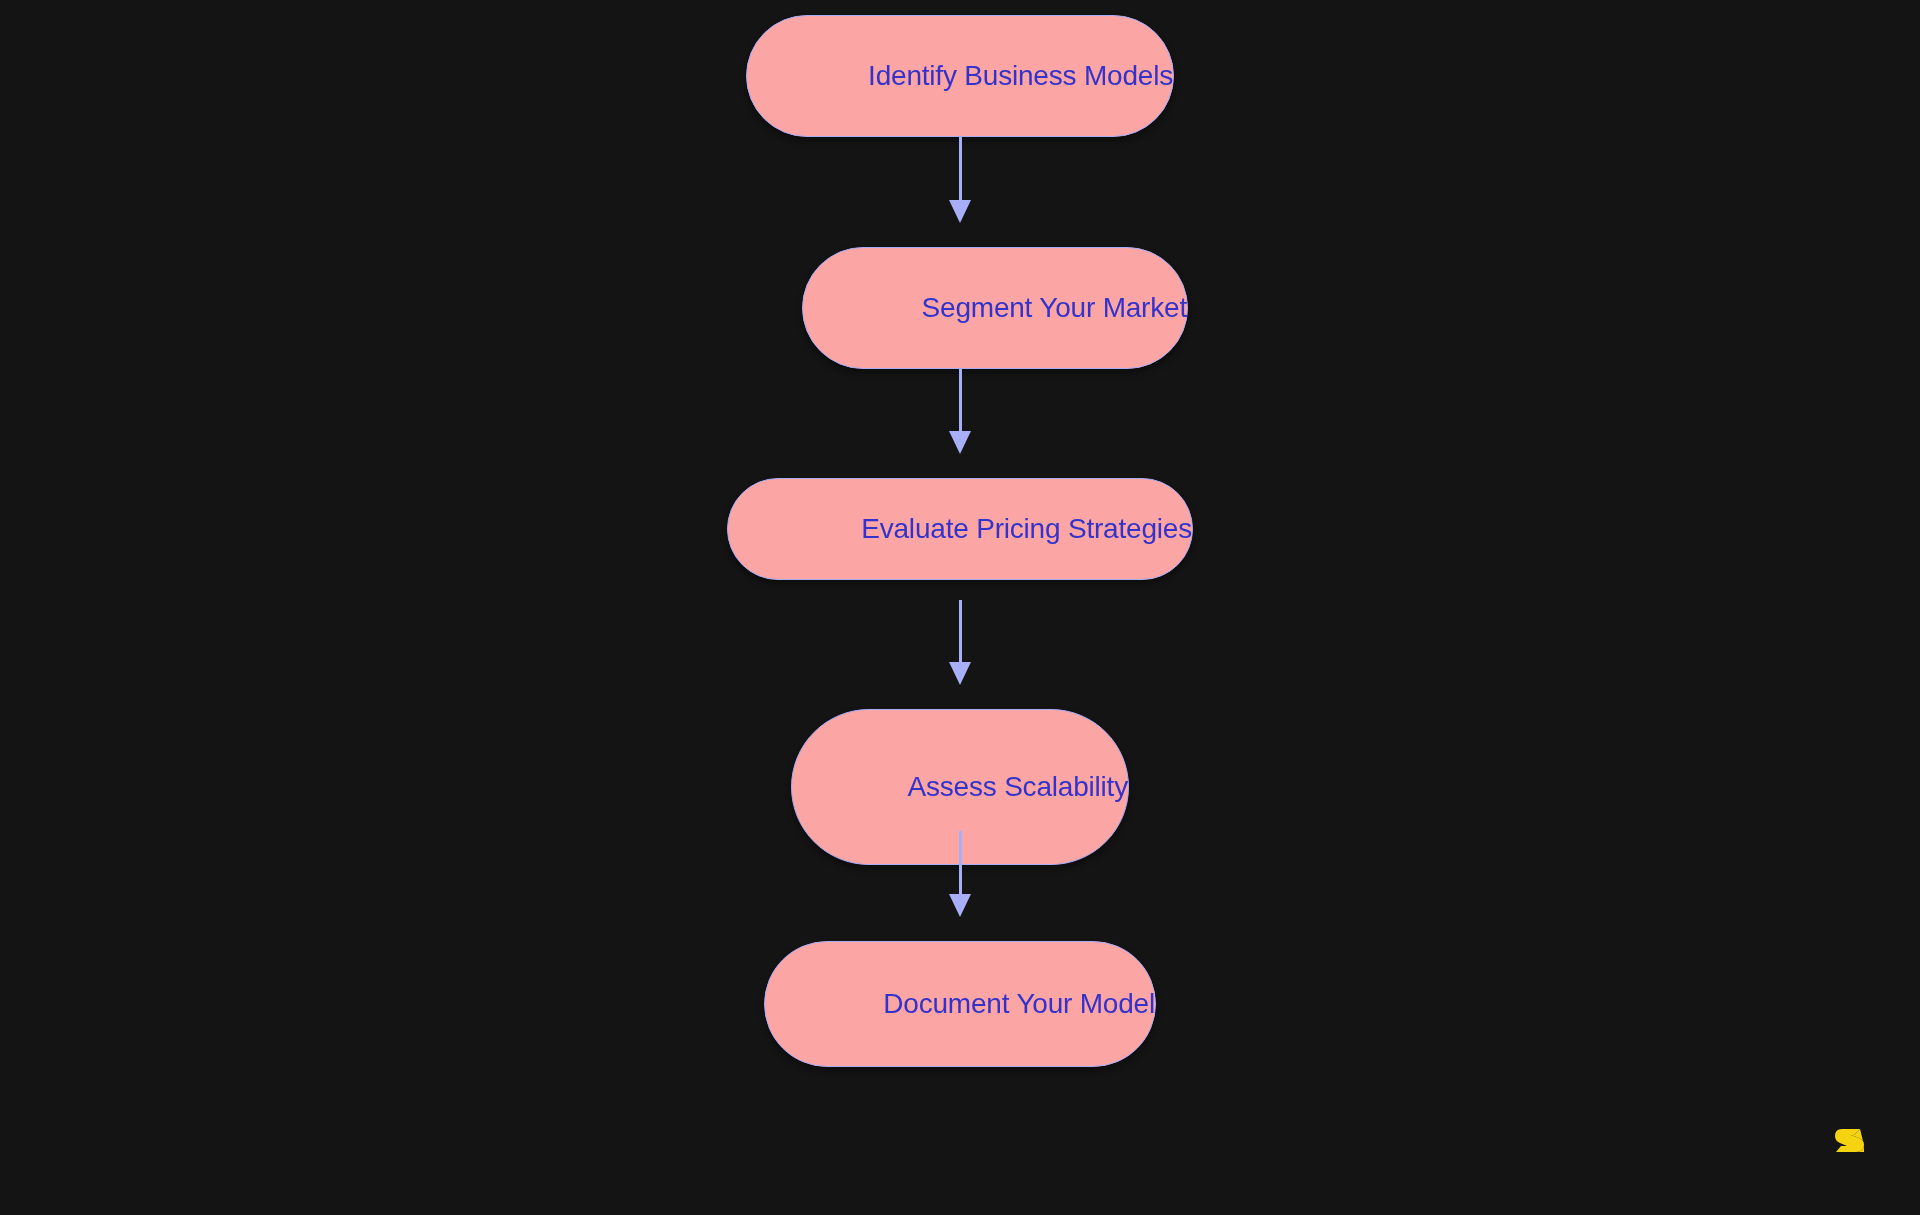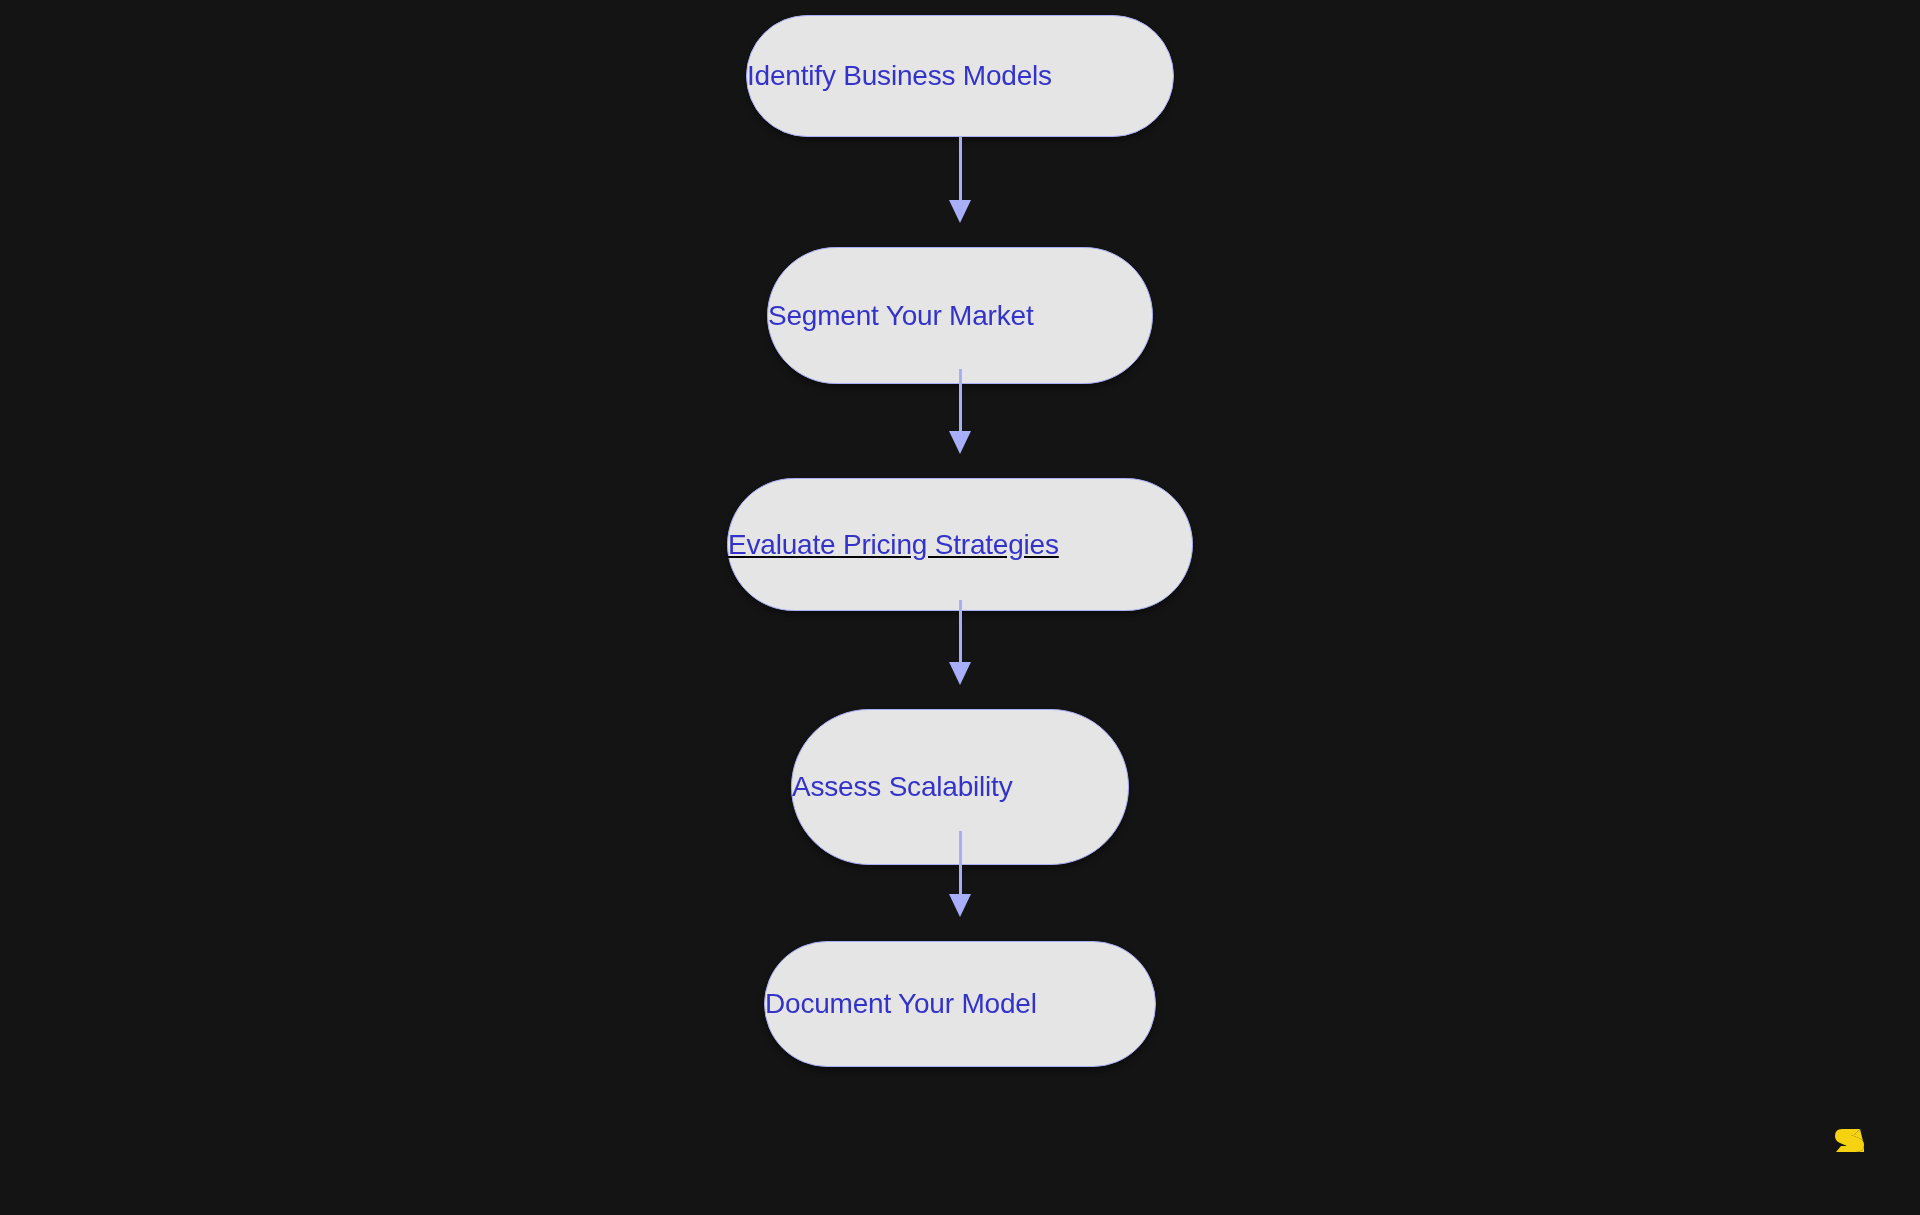--- a/index.html
+++ b/index.html
@@ -17,22 +17,22 @@
     position: relative;
     width: 1920px;
     height: 1215px;
     background: #141414;
   }
   .flow-node {
     position: absolute;
     box-sizing: border-box;
     display: flex;
     align-items: center;
-    justify-content: flex-start;
-    background: #e5e5e5;
+    justify-content: flex-end;
+    background: #fca5a5;
     border: 1.5px solid #a9aef8;
     border-radius: 999px;
     box-shadow: 0 4px 6px rgba(0,0,0,0.38);
   }
   .flow-node .node-label {
     color: #3333cc;
     font-family: "Liberation Sans", sans-serif;
     font-size: 28px;
     font-weight: 400;
     letter-spacing: -0.2px;
@@ -65,28 +65,28 @@
 
 <div id="canvas">
 
   <div class="flow-node" style="left:746px; top:15px; width:428px; height:122px;">
     <span class="node-label">Identify Business Models</span>
   </div>
 
   <div class="edge" style="left:958.5px; top:137px; height:63px;"></div>
   <div class="arrowhead" style="left:949px; top:200px;"></div>
 
-  <div class="flow-node" style="left:767px; top:247px; width:386px; height:137px;">
+  <div class="flow-node" style="left:802px; top:247px; width:386px; height:122px;">
     <span class="node-label">Segment Your Market</span>
   </div>
 
   <div class="edge" style="left:958.5px; top:369px; height:62px;"></div>
   <div class="arrowhead" style="left:949px; top:431px;"></div>
 
-  <div class="flow-node" style="left:727px; top:478px; width:466px; height:133px;text-decoration:underline;">
+  <div class="flow-node" style="left:727px; top:478px; width:466px; height:102px;">
     <span class="node-label">Evaluate Pricing Strategies</span>
   </div>
 
   <div class="edge" style="left:958.5px; top:600px; height:62px;"></div>
   <div class="arrowhead" style="left:949px; top:662px;"></div>
 
   <div class="flow-node" style="left:791px; top:709px; width:338px; height:156px;">
     <span class="node-label">Assess Scalability</span>
   </div>
 

